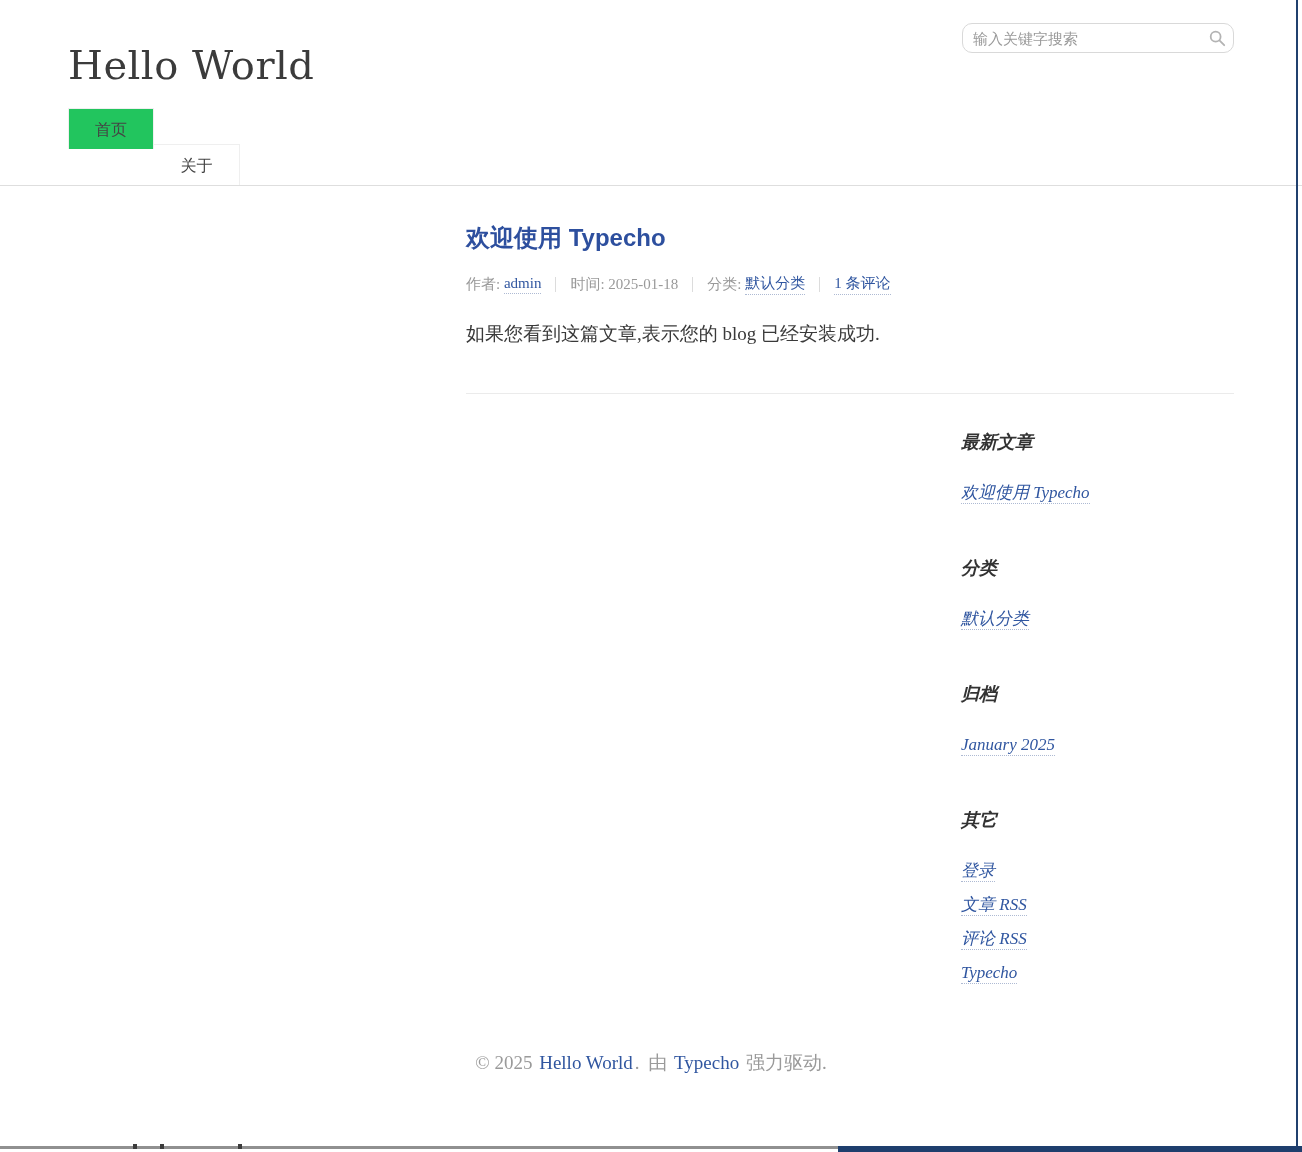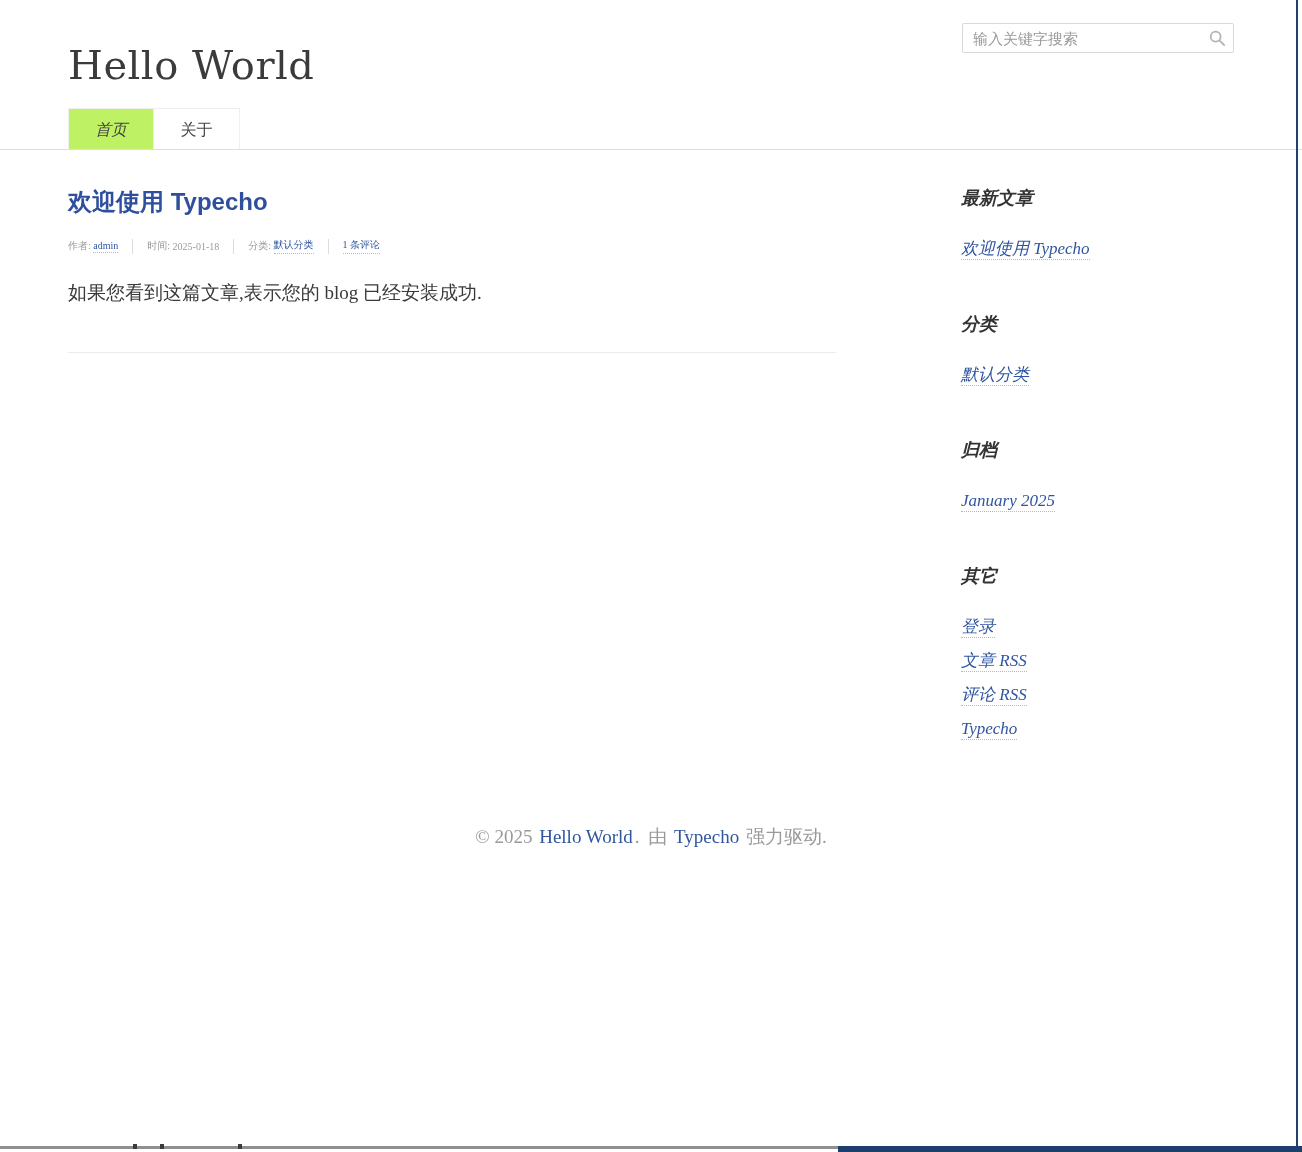--- a/index.html
+++ b/index.html
@@ -11,45 +11,45 @@
   
   .site-header-wrap { border-bottom: 1px solid #dedede; background: #fff; }
   .site-header { padding-top: 42px; position: relative; }
   .site-title { font-family: "DejaVu Serif", "Liberation Serif", serif; font-weight: 400;
                 font-size: 40px; color: #3b3b3b; letter-spacing: 0.5px; }
   .site-title a { color: #3b3b3b; text-decoration: none; }
   .site-description { font-family: "DejaVu Serif", "Liberation Serif", serif; font-style: italic;
                       color: #9b9b9b; font-size: 17px; margin-top: 14px; }
 
   .search-form { position: absolute; top: 23px; right: 0; width: 272px; height: 30px; }
-  .search-input { width: 272px; height: 30px; border: 1px solid #d9d9d9; border-radius: 2px;
+  .search-input { width: 272px; height: 30px; border: 1px solid #d9d9d9; border-radius: 10px;
                   padding: 0 34px 0 10px; font-size: 15px; color: #444; outline: none;
                   font-family: "Liberation Sans", "DejaVu Sans", sans-serif; background: #fff; }
   .search-input::placeholder { color: #9a9a9a; }
   .search-icon { position: absolute; right: 8px; top: 6px; width: 18px; height: 18px; cursor: pointer; }
 
   .site-nav { margin-top: 20px; font-family: "Liberation Sans", "DejaVu Sans", sans-serif; }
   .site-nav ul { list-style: none; display: flex; }
   .site-nav li { display: block; }
   .site-nav a { display: block; width: 86px; height: 41px; line-height: 41px; text-align: center;
                 font-size: 16px; color: #444; text-decoration: none;
                 border: 1px solid #efefef; border-bottom: none; background: #fff; }
-  .site-nav li + li a { border-left: none; }
-  .site-nav li.active a { background: #bef264; font-style: italic; }
+  .site-nav li + li a { border-left: none; margin-top: 36px; }
+  .site-nav li.active a { background: #22c55e; }
 
   
-  .main { display: flex; justify-content: space-between; align-items: flex-start; min-height: 660px; }
+  .main { display: flex; justify-content: space-between; align-items: flex-end; min-height: 660px; flex-direction: column; }
   .content { width: 768px; padding-top: 36px; }
   .sidebar { width: 273px; padding-top: 36px; }
 
   
   .post-title { font-family: "Liberation Sans", "DejaVu Sans", sans-serif; font-weight: 700;
                 font-size: 24px; }
   .post-title a { color: #2d4f9e; text-decoration: none; }
-  .post-meta { margin-top: 20px; font-size: 10px; color: #9a9a9a; display: flex; align-items: center; }
+  .post-meta { margin-top: 20px; font-size: 15px; color: #9a9a9a; display: flex; align-items: center; }
   .post-meta .sep { display: inline-block; width: 1px; height: 15px; background: #dcdcdc; margin: 0 14px; }
   a.dotted-link { color: #3056a0; text-decoration: none; border-bottom: 1px dotted #aebad3; padding-bottom: 1px; }
   .post-body { margin-top: 24px; font-size: 19px; color: #3a3a3a; line-height: 1.6; }
   .post-divider { border: none; border-top: 1px solid #ebebeb; margin-top: 44px; }
 
   
   .widget { margin-bottom: 46px; font-style: italic; }
   .widget-title { font-family: "Liberation Sans", "DejaVu Sans", sans-serif; font-weight: 700;
                   font-size: 18px; color: #333; margin-bottom: 22px; }
   .widget ul { list-style: none; }

